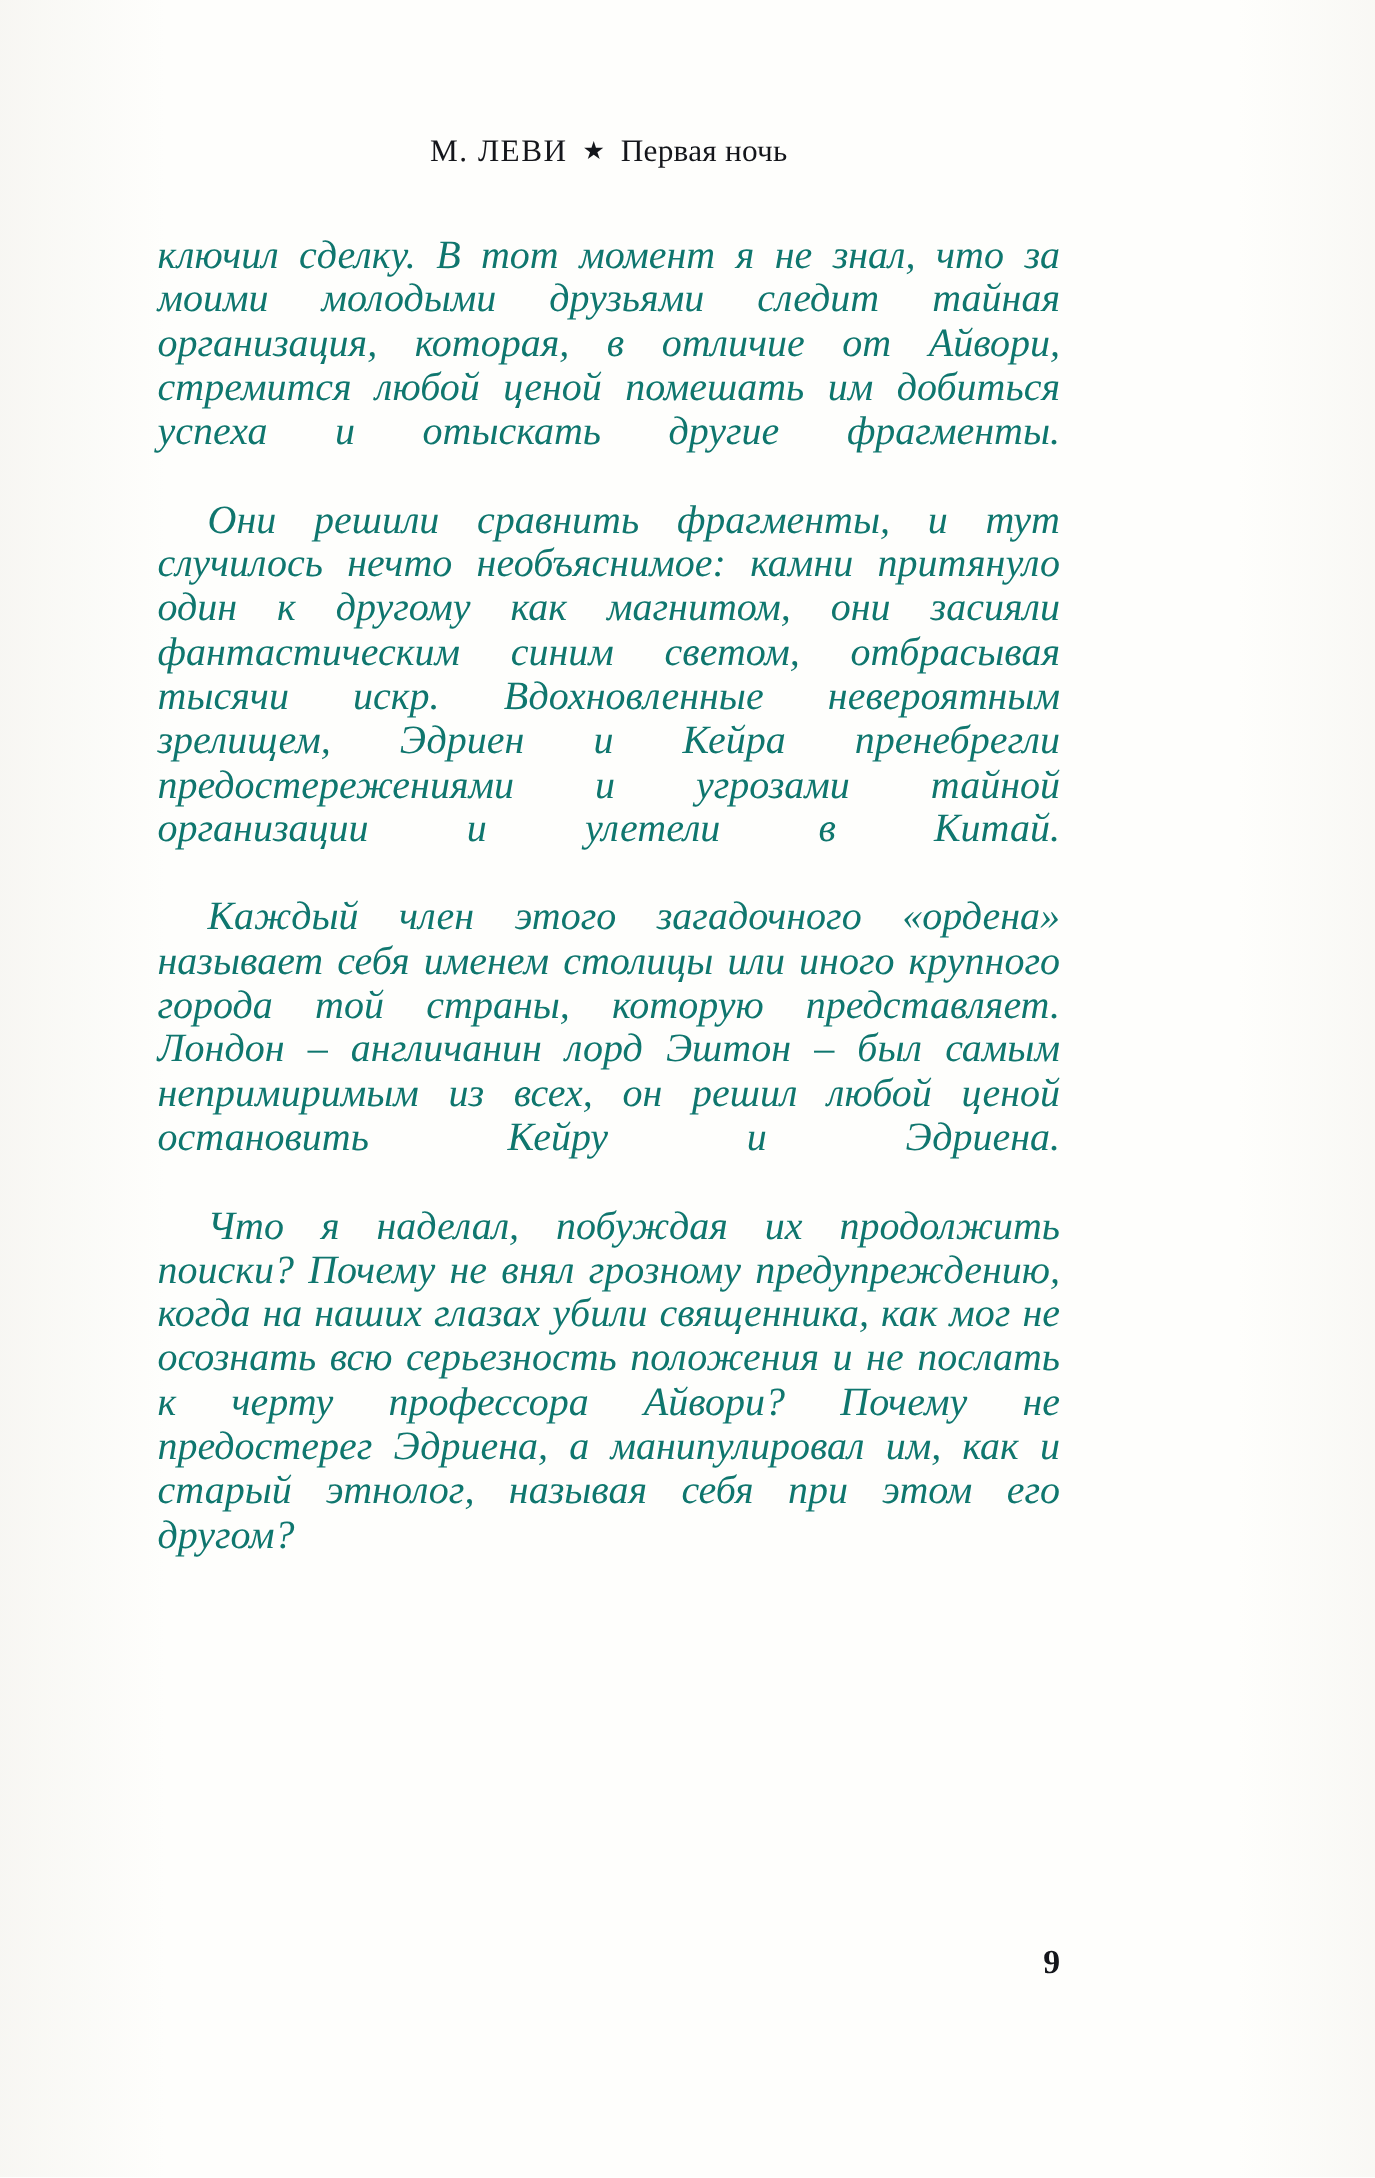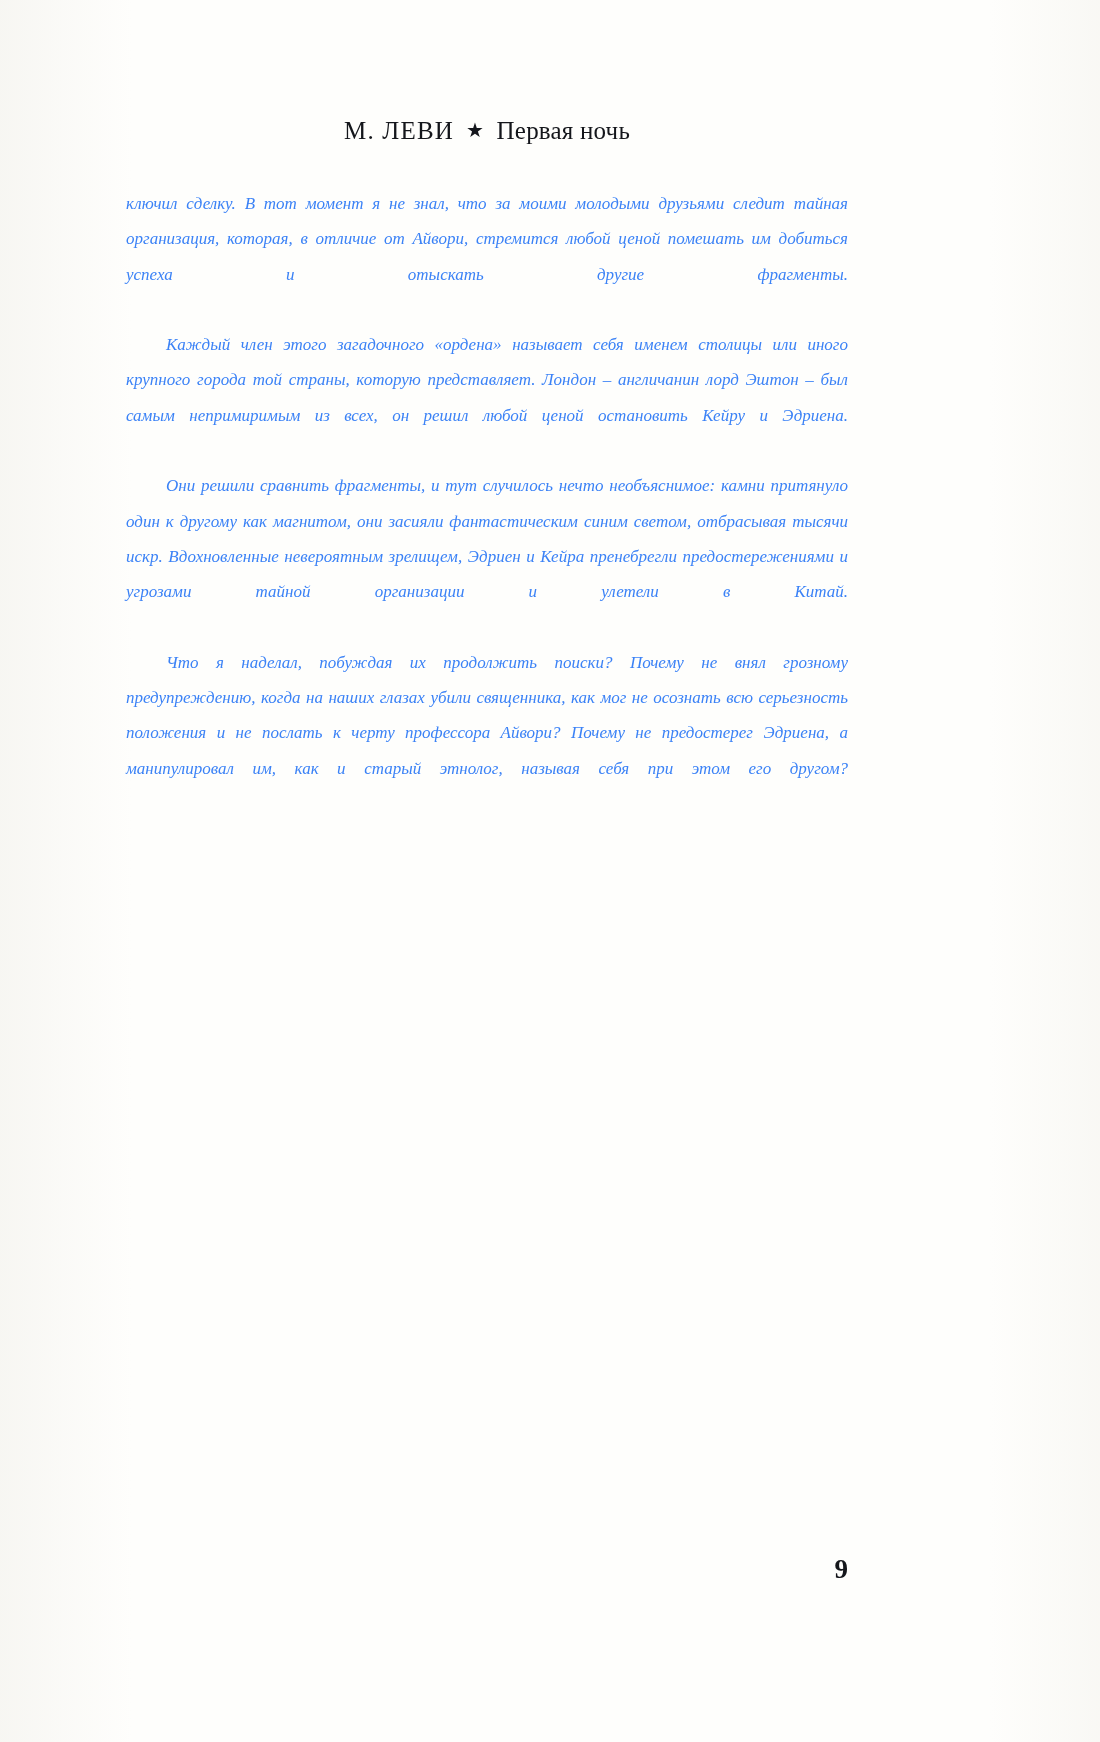--- a/index.html
+++ b/index.html
@@ -35,21 +35,21 @@
     position: absolute;
     left: 126px;
     top: 0;
     width: 722px;
     height: 100%;
   }
 
   
   .running-head {
     position: absolute;
-    top: 118px;
+    top: 108px;
     left: 0;
     width: 722px;
     text-align: center;
     white-space: nowrap;
     font-size: 25.5px;
     line-height: 1;
     letter-spacing: 0.6px;
     color: #14161b;
   }
   .running-head .author {
@@ -76,27 +76,27 @@
   .body-text {
     position: absolute;
     top: 186px;
     left: 0;
     width: 722px;
   }
 
   .body-text p {
     margin: 0;
     font-style: italic;
-    font-size: 17px;
+    font-size: 32px;
     line-height: 35.3px;
     text-align: justify;
     text-indent: 40px;
     hyphens: manual;
     word-spacing: 0.2px;
-    color: #3b82f6;
+    color: #0f766e;
   }
 
   .body-text p.first {
     text-indent: 0;
   }
 
   
   .body-text p::after {
     content: "";
     display: inline-block;
@@ -123,21 +123,21 @@
   <div class="paper-texture"></div>
 
   <div class="content">
 
     <div class="running-head">
       <span class="author">М. ЛЕВИ</span><span class="star">★</span><span class="title">Первая ночь</span>
     </div>
 
     <div class="body-text">
       <p class="first">ключил сделку. В тот момент я не знал, что за моими молодыми друзьями следит тайная организация, которая, в отличие от Айвори, стремится любой ценой помешать им добиться успеха и отыскать другие фрагменты.</p>
+      <p>Они решили сравнить фрагменты, и тут случилось нечто необъяснимое: камни притянуло один к другому как магнитом, они засияли фантастическим синим светом, отбрасывая тысячи искр. Вдохновленные невероятным зрелищем, Эдриен и Кейра пренебрегли предостережениями и угрозами тайной организации и улетели в Китай.</p>
       <p>Каждый член этого загадочного «ордена» называет себя именем столицы или иного крупного города той страны, которую представляет. Лондон – англичанин лорд Эштон – был самым непримиримым из всех, он решил любой ценой остановить Кейру и Эдриена.</p>
-      <p>Они решили сравнить фрагменты, и тут случилось нечто необъяснимое: камни притянуло один к другому как магнитом, они засияли фантастическим синим светом, отбрасывая тысячи искр. Вдохновленные невероятным зрелищем, Эдриен и Кейра пренебрегли предостережениями и угрозами тайной организации и улетели в Китай.</p>
       <p>Что я наделал, побуждая их продолжить поиски? Почему не внял грозному предупреждению, когда на наших глазах убили священника, как мог не осознать всю серьезность положения и не послать к черту профессора Айвори? Почему не предостерег Эдриена, а манипулировал им, как и старый этнолог, называя себя при этом его другом?</p>
     </div>
 
     <div class="folio">9</div>
 
   </div>
 </div>
 
 </body></html>

